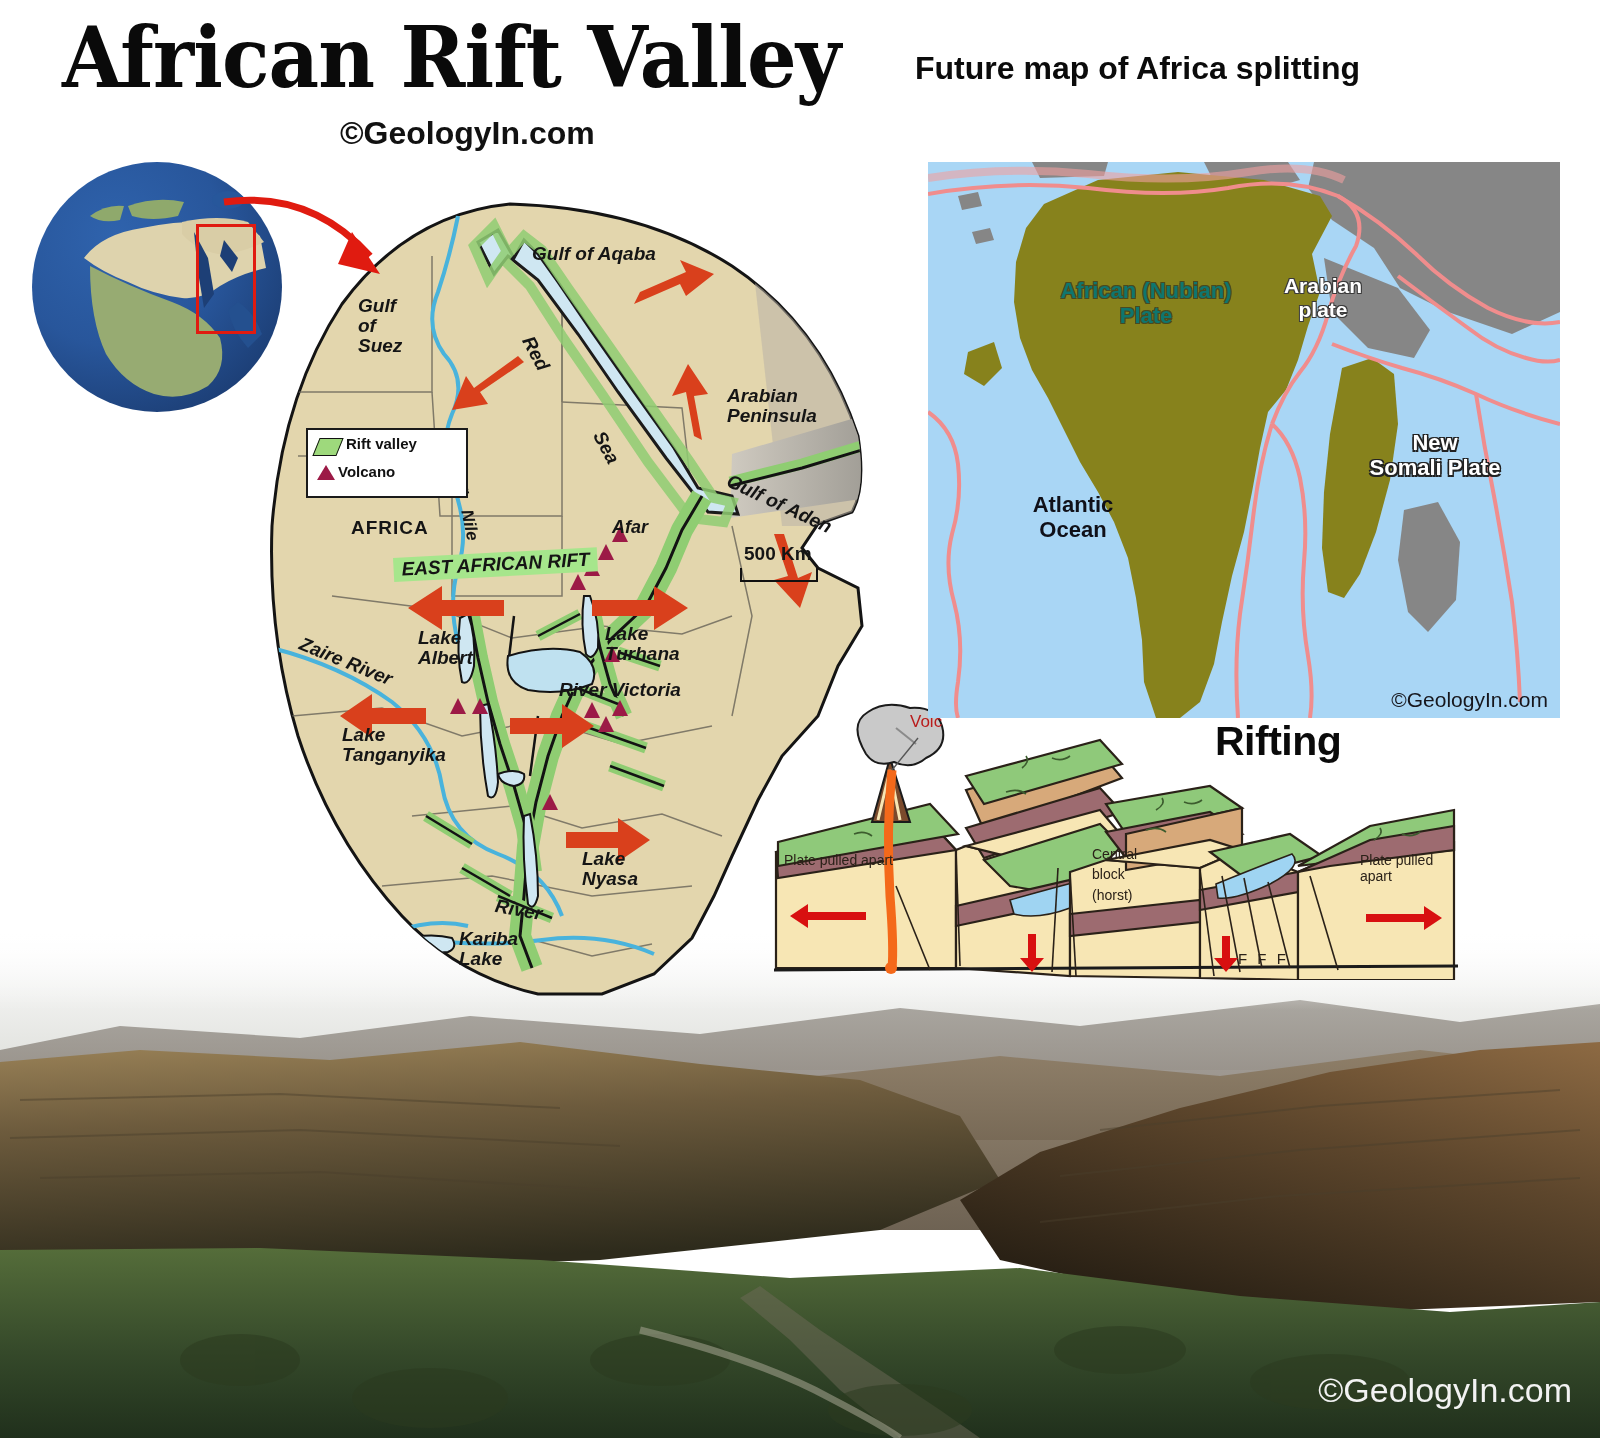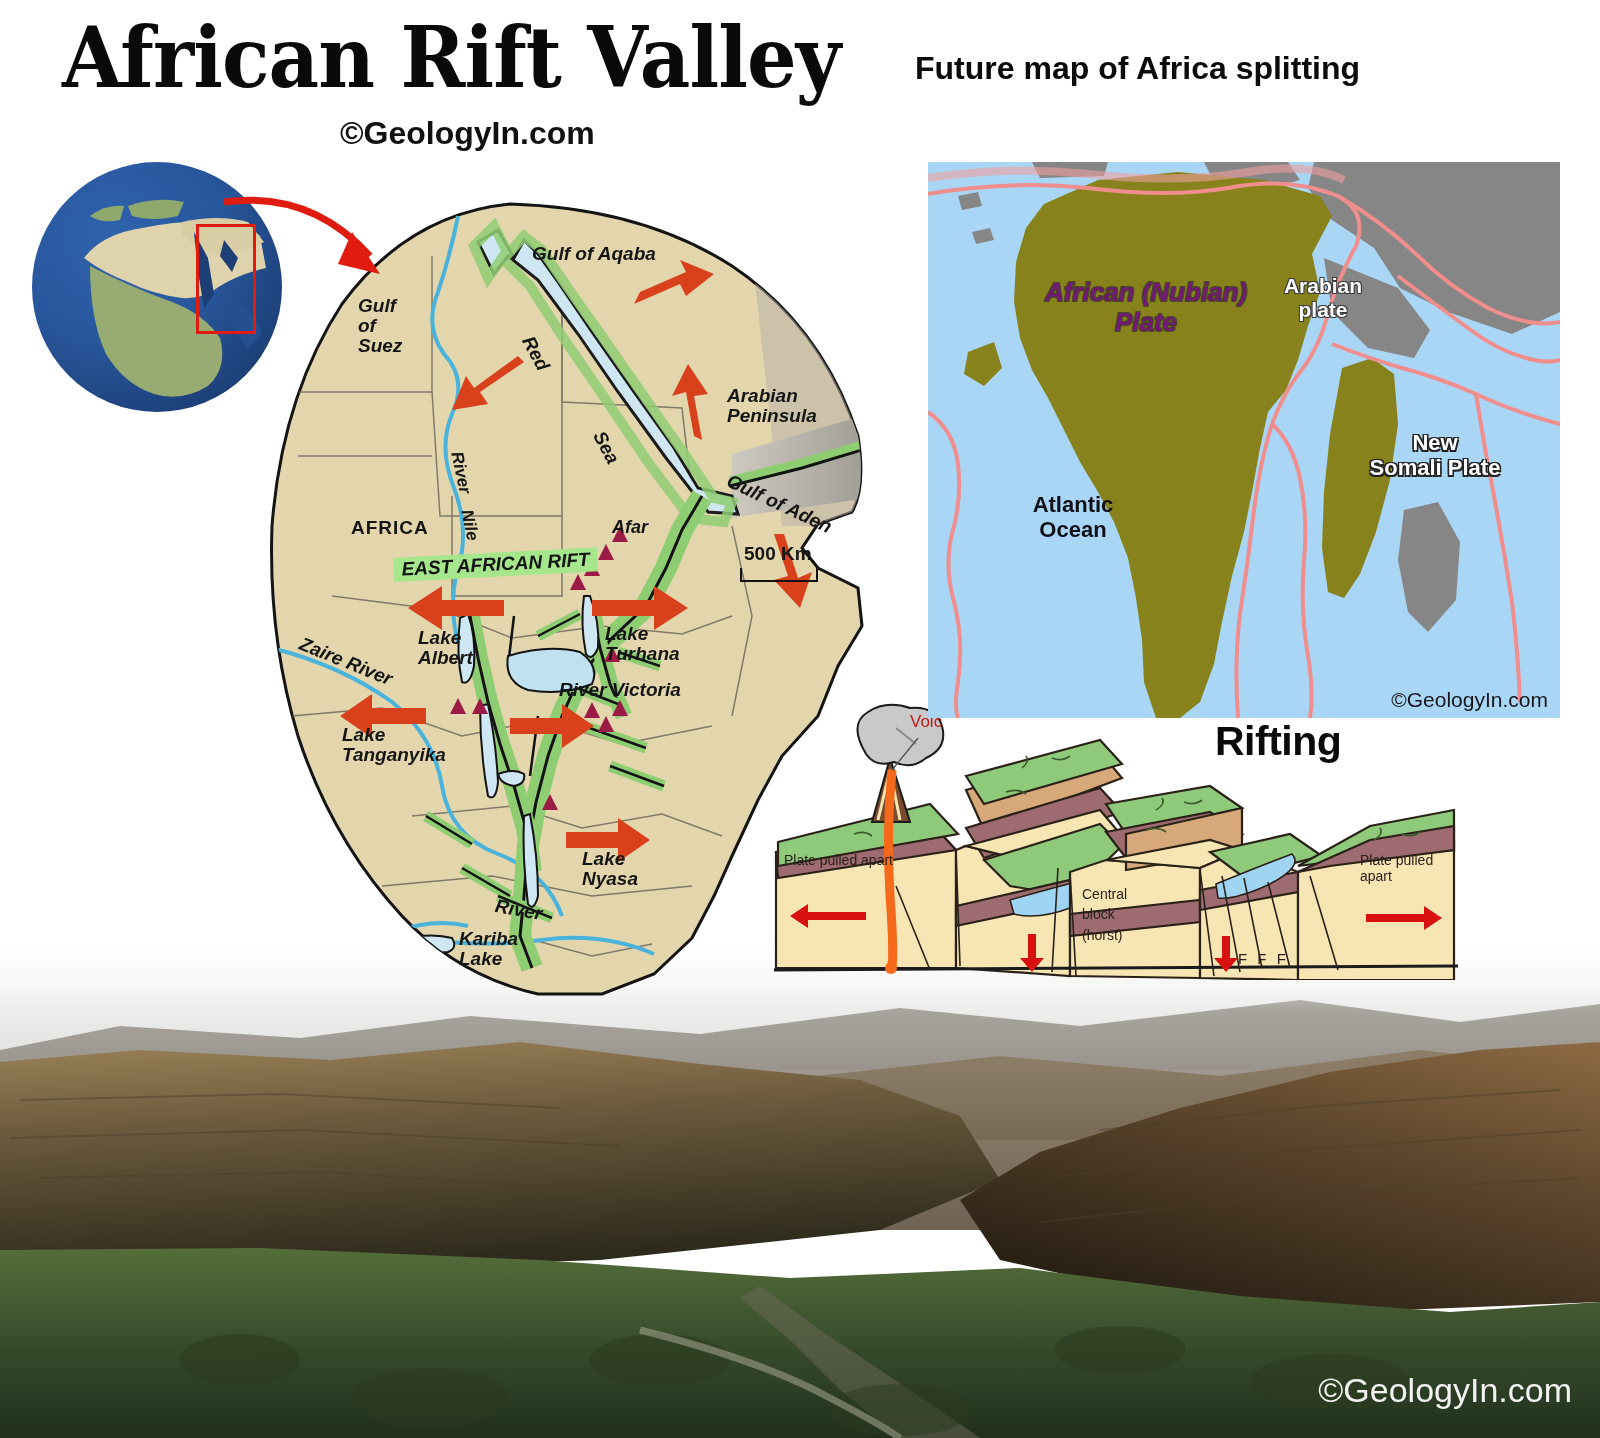--- a/index.html
+++ b/index.html
@@ -35,22 +35,22 @@
     border:1.6px solid #111;transform:skewX(-22deg);}
   #legend-volcano-swatch{position:absolute;left:9px;top:35px;width:0;height:0;
     border-left:9px solid transparent;border-right:9px solid transparent;border-bottom:15px solid #9c1a46;}
   #scalebar{position:absolute;left:478px;top:372px;width:74px;height:12px;
     border-left:2px solid #111;border-right:2px solid #111;border-bottom:2px solid #111;z-index:20;}
 
   
   #plate-panel{position:absolute;left:928px;top:162px;width:632px;height:556px;
     background:#a9d6f5;overflow:hidden;z-index:30;}
   .plate-label{position:absolute;font-weight:bold;text-align:center;line-height:1.15;white-space:pre-line;}
-  #lbl-nubian{left:88px;top:116px;width:260px;font-size:26px;color:#701a75;
-    text-shadow:1px 1px 0 #4a4a20,-1px 1px 0 #4a4a20,1px -1px 0 #4a4a20,-1px -1px 0 #4a4a20;font-style:italic;}
+  #lbl-nubian{left:88px;top:116px;width:260px;font-size:22px;color:#0f766e;
+    text-shadow:1px 1px 0 #4a4a20,-1px 1px 0 #4a4a20,1px -1px 0 #4a4a20,-1px -1px 0 #4a4a20;}
   #lbl-arabian{left:330px;top:112px;width:130px;font-size:21px;color:#ffffff;
     text-shadow:1px 1px 0 #3b3b3b,-1px 1px 0 #3b3b3b,1px -1px 0 #3b3b3b,-1px -1px 0 #3b3b3b;}
   #lbl-somali{left:412px;top:268px;width:190px;font-size:22px;color:#ffffff;
     text-shadow:1.5px 1.5px 0 #222,-1.5px 1.5px 0 #222,1.5px -1.5px 0 #222,-1.5px -1.5px 0 #222;}
   #lbl-atlantic{left:70px;top:330px;width:150px;font-size:22px;color:#101018;}
   #plate-copyright{position:absolute;right:12px;bottom:6px;font-size:21px;color:#16161c;font-weight:400;}
 
   
   #rift-diagram{position:absolute;left:770px;top:700px;width:690px;height:280px;z-index:20;}
   .rd-text{position:absolute;font-size:14px;color:#2a2118;font-family:"Liberation Sans",sans-serif;}
@@ -280,20 +280,26 @@
         <path d="M522 338 L536 382 L550 376 L538 412 L512 384 L526 380 L512 338 Z"></path>
         <path d="M242 404 L180 404 L180 390 L146 412 L180 434 L180 420 L242 420 Z"></path>
         <path d="M330 404 L392 404 L392 390 L426 412 L392 434 L392 420 L330 420 Z"></path>
         <path d="M164 512 L110 512 L110 498 L78 520 L110 542 L110 528 L164 528 Z"></path>
         <path d="M248 522 L300 522 L300 508 L332 530 L300 552 L300 538 L248 538 Z"></path>
         <path d="M304 636 L356 636 L356 622 L388 644 L356 666 L356 652 L304 652 Z"></path>
       </g>
     </svg>
 
     
+    <div id="legend-box">
+      <div id="legend-rift-swatch"></div>
+      <div id="legend-volcano-swatch"></div>
+      <div class="legend-row" style="left:38px;top:5px;">Rift valley</div>
+      <div class="legend-row" style="left:30px;top:33px;">Volcano</div>
+    </div>
 
     
     <div id="scalebar"></div>
     <div class="amap-label" style="left:482px;top:348px;font-size:19px;font-style:normal;font-weight:600;">500 Km</div>
 
     
     <div id="amap-labels">
         <div class="amap-label" style="left: 253px; top: 48px; font-size: 19px; white-space: pre-line; margin-left: 17px;">Gulf of Aqaba</div>
         <div class="amap-label" style="left: 96px; top: 100px; font-size: 19px; white-space: pre-line;">Gulf
 of
@@ -450,21 +456,21 @@
         <path d="M414 102 q10 4 18 -2"></path>
           <path d="M376 130 q12 -4 20 2"></path>
         <path d="M604 140 q10 -6 6 -12"></path>
           <path d="M632 134 q10 4 18 -2"></path>
         <path d="M84 134 q10 -4 18 2"></path>
       </g>
     </svg>
 
     <div class="rd-text" style="left:14px;top:152px;">Plate pulled apart</div>
     <div class="rd-text" style="left:590px;top:152px;">Plate pulled apart</div>
-    <div class="rd-text" style="left:312px;top:144px;line-height:1.45;white-space:pre-line;margin-top:40px;">Central
+    <div class="rd-text" style="left:322px;top:144px;line-height:1.45;white-space:pre-line;">Central
 block
 (horst)</div>
     <div class="rd-text" style="left:468px;top:250px;font-size:15px;letter-spacing:3px;">F  F  F</div>
     <div class="rd-text" style="left:140px;top:12px;color:#b91c1c;font-size:17px;">Volc</div>
   </div>
 
   <div id="rifting-title">Rifting</div>
 
 </div>
 

